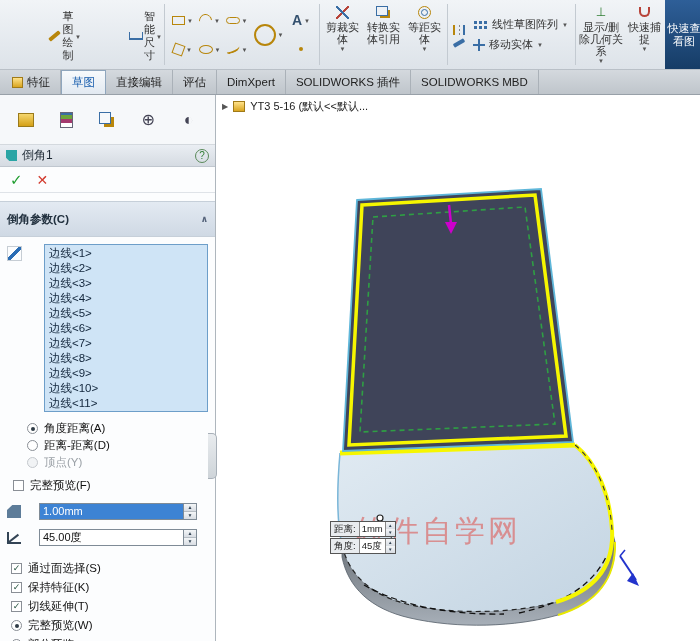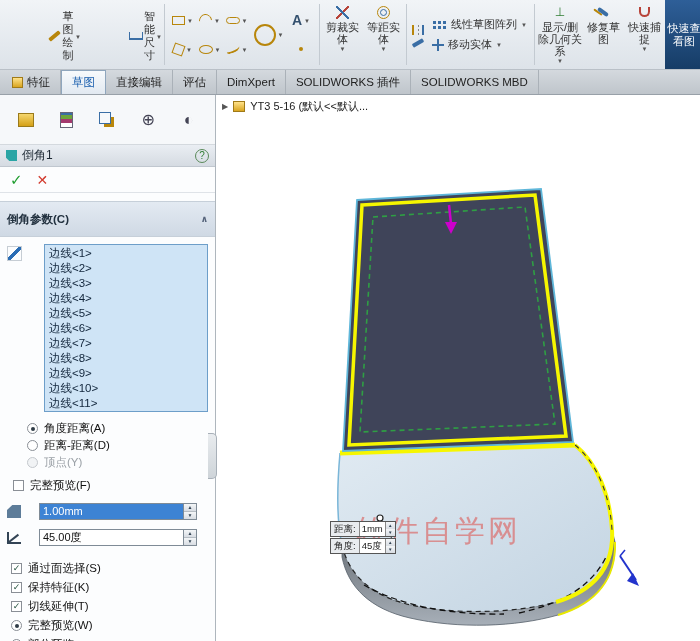--- a/index.html
+++ b/index.html
@@ -215,20 +215,26 @@
 
     <div class="tool-med">
       <span class="icbox">
           <span class="sh i-trim"></span>
         </span>
       <span>剪裁实体</span>
       <span class="caret">▼</span>
     </div>
     <div class="tool-med">
       <span class="icbox">
+          <span class="sh i-convert"></span>
+        </span>
+      <span>转换实体引用</span>
+    </div>
+    <div class="tool-med">
+      <span class="icbox">
           <span class="sh i-offset"></span>
         </span>
       <span>等距实体</span>
       <span class="caret">▼</span>
     </div>
     <div class="vsep"></div>
 
     <div class="mirror-col">
       <div class="mcell">
           <span class="sh i-mirror"></span>
@@ -250,26 +256,20 @@
       </div>
     </div>
     <div class="vsep"></div>
 
     <div class="tool-med tool-wide">
       <span class="icbox">
           <span class="i-rel">⊥</span>
         </span>
       <span>显示/删除几何关系</span>
       <span class="caret">▼</span>
-    </div>
-    <div class="tool-med">
-      <span class="icbox">
-          <span class="sh i-repair"></span>
-        </span>
-      <span>修复草图</span>
     </div>
     <div class="tool-med">
       <span class="icbox">
           <span class="sh i-magnet"></span>
         </span>
       <span>快速捕捉</span>
       <span class="caret">▼</span>
     </div>
     <div class="spacer"></div>
     <div class="qview">

